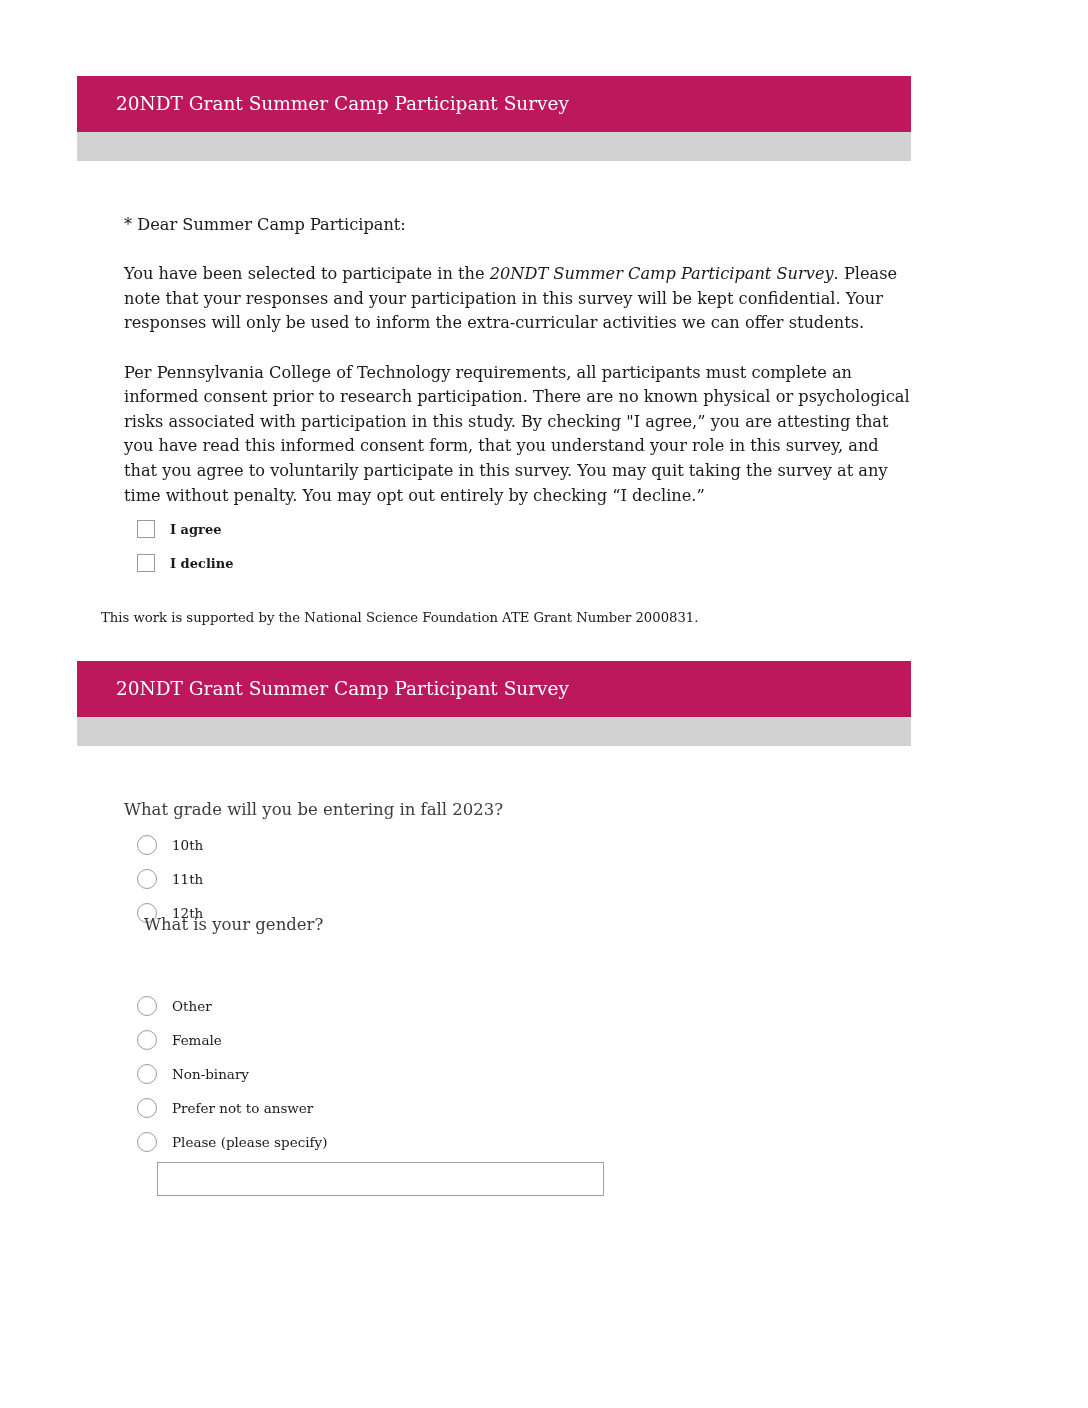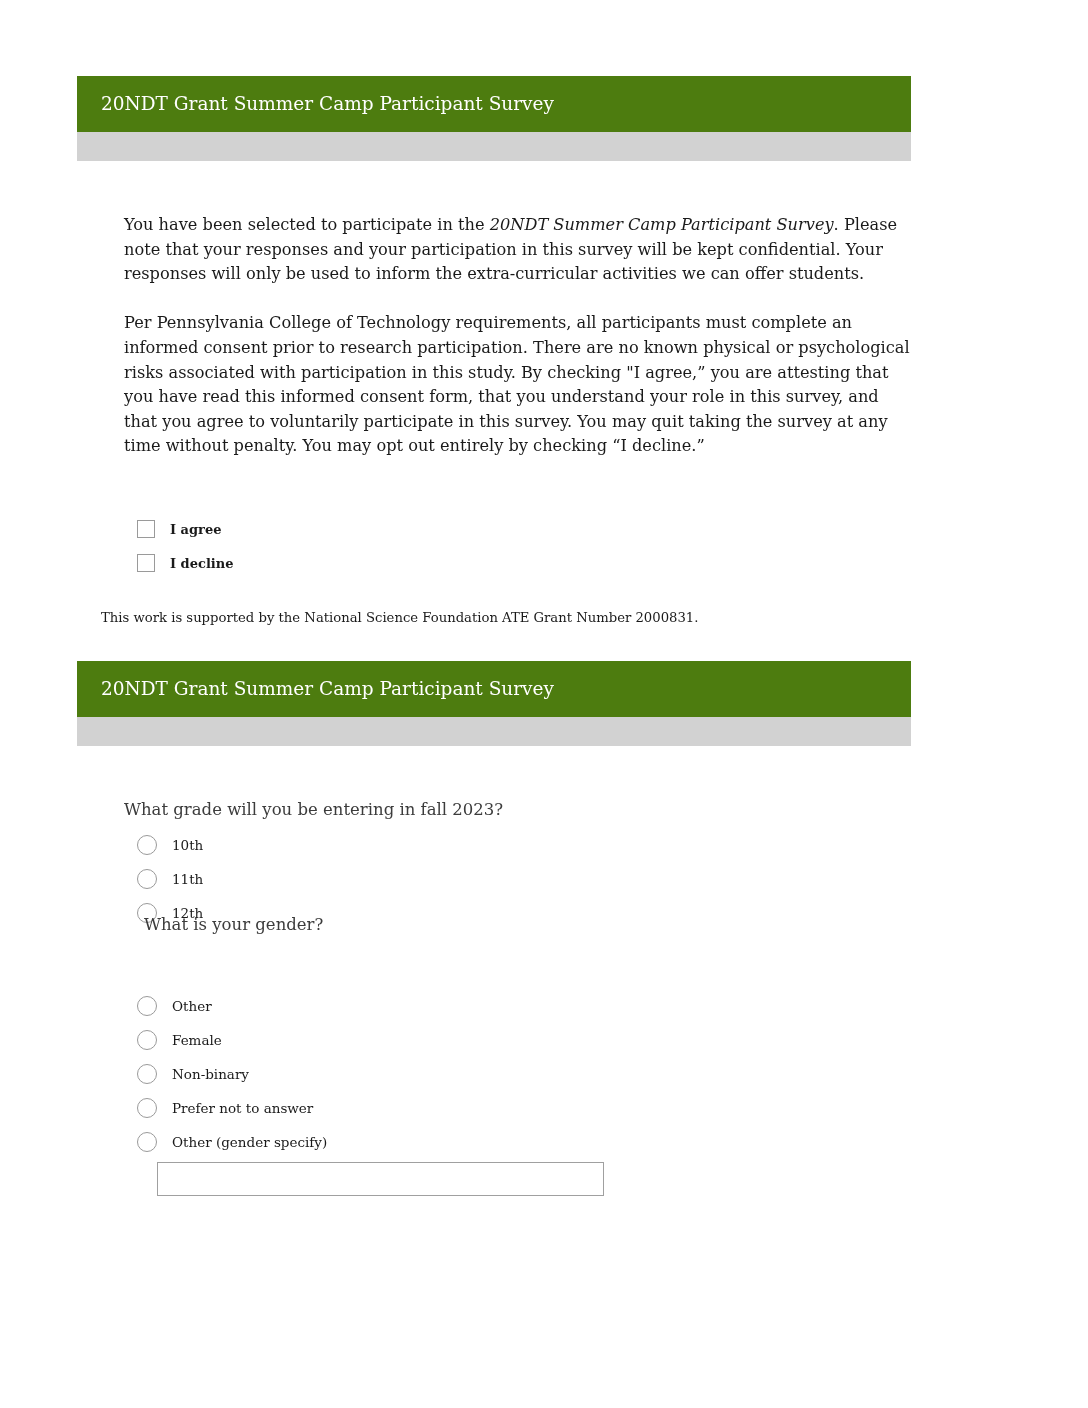--- a/index.html
+++ b/index.html
@@ -15,26 +15,26 @@
       color: #111111;
       overflow: hidden;
     }
     .page-header {
       position: absolute;
       left: 77px;
       width: 834px;
     }
     .page-header .title-bar {
       height: 56px;
-      background: #4d7c0f;
+      background: #be185d;
       color: #ffffff;
       font-family: "DejaVu Serif", serif;
       font-size: 18.5px;
       line-height: 56px;
-      padding-left: 24px;
+      padding-left: 39px;
       box-sizing: border-box;
       white-space: nowrap;
     }
     .page-header .sub-bar {
       height: 29px;
       background: #d2d2d2;
     }
     #header-1 { top: 76px; }
     #header-2 { top: 661px; }
 
@@ -138,20 +138,21 @@
   </style>
 </head>
 <body>
 
 <div class="page-header" id="header-1">
   <div class="title-bar">20NDT Grant Summer Camp Participant Survey</div>
   <div class="sub-bar"></div>
 </div>
 
 <div class="intro">
+  <p>* Dear Summer Camp Participant:</p>
   <p><span>You have been selected to participate in the </span><em>20NDT Summer Camp Participant Survey</em><span>. Please note that your responses and your participation in this survey will be kept confidential. Your responses will only be used to inform the extra-curricular activities we can offer students.</span></p>
   <p class="last">Per Pennsylvania College of Technology requirements, all participants must complete an informed consent prior to research participation. There are no known physical or psychological risks associated with participation in this study. By checking "I agree,” you are attesting that you have read this informed consent form, that you understand your role in this survey, and that you agree to voluntarily participate in this survey. You may quit taking the survey at any time without penalty. You may opt out entirely by checking “I decline.”</p>
 </div>
 
 <div class="choice-list" id="consent-choices">
   <div class="choice">
     <span class="checkbox"></span>
     <span class="choice-label bold">I agree</span>
   </div>
   <div class="choice">
@@ -196,17 +197,17 @@
   <div class="choice">
     <span class="radio"></span>
     <span class="choice-label">Non-binary</span>
   </div>
   <div class="choice">
     <span class="radio"></span>
     <span class="choice-label">Prefer not to answer</span>
   </div>
   <div class="choice">
     <span class="radio"></span>
-    <span class="choice-label">Other (gender specify)</span>
+    <span class="choice-label">Please (please specify)</span>
   </div>
 </div>
 
 <input type="text" class="other-input" value="" style="">
 
 </body></html>

